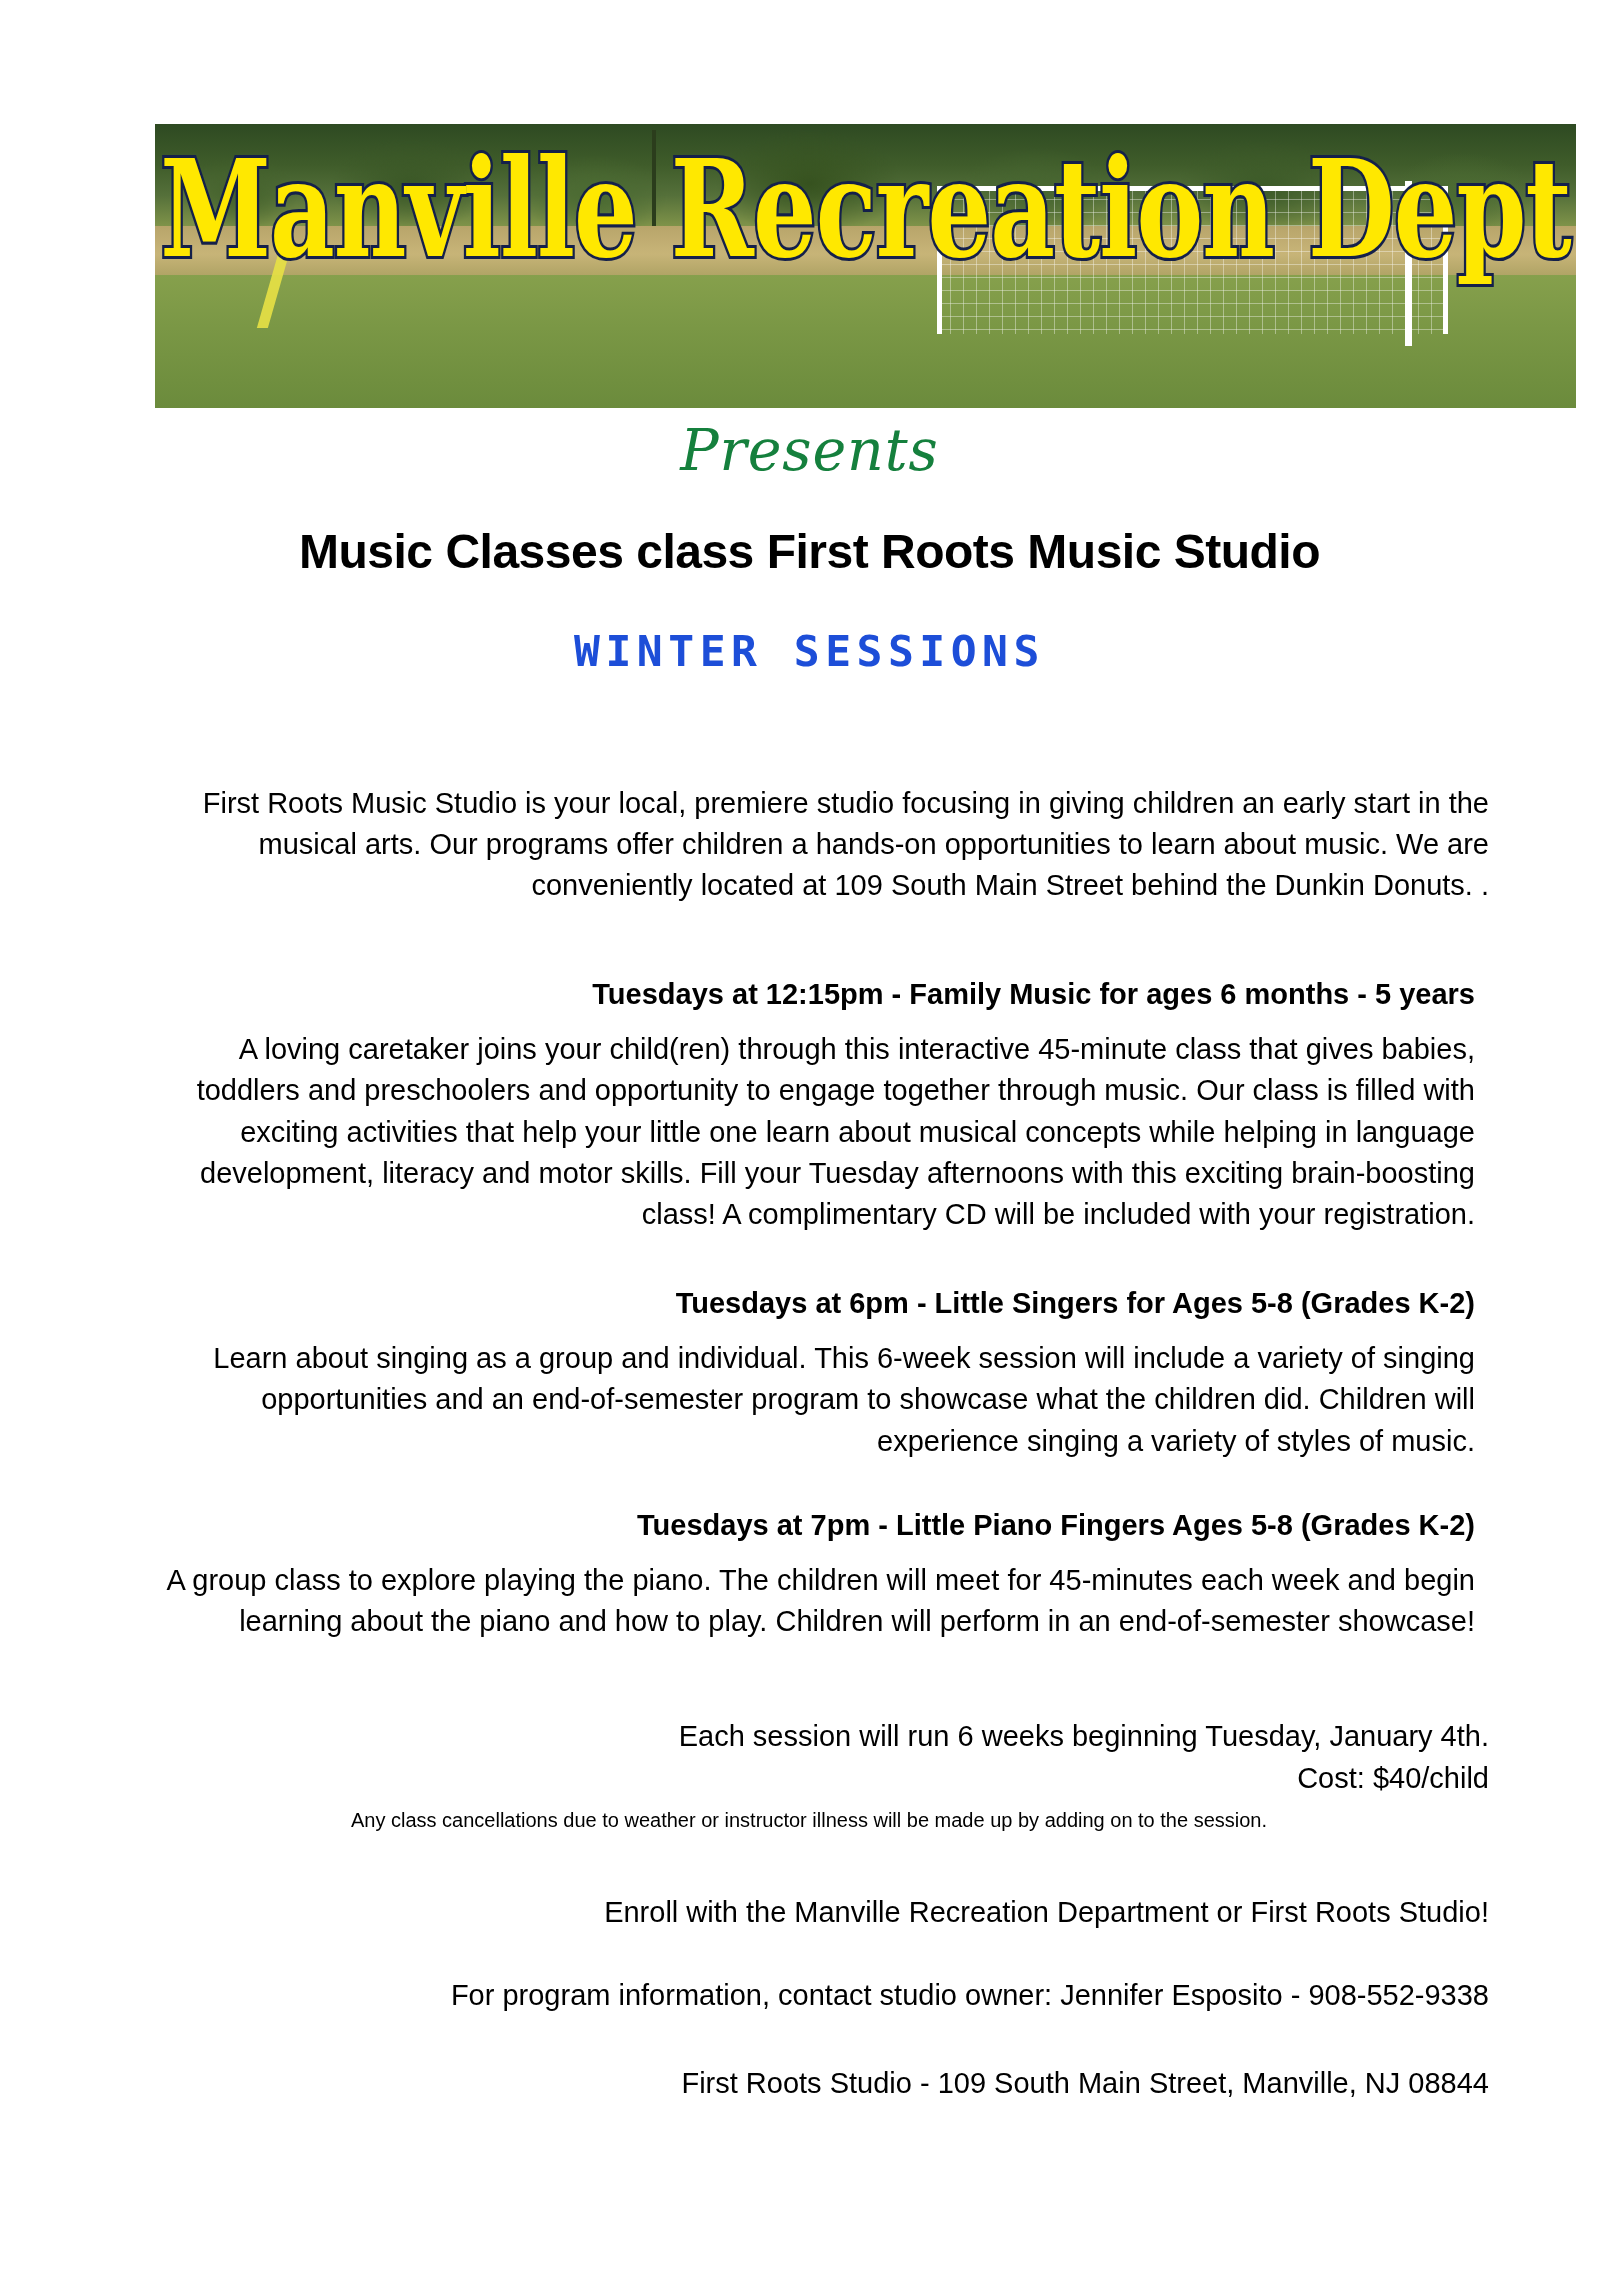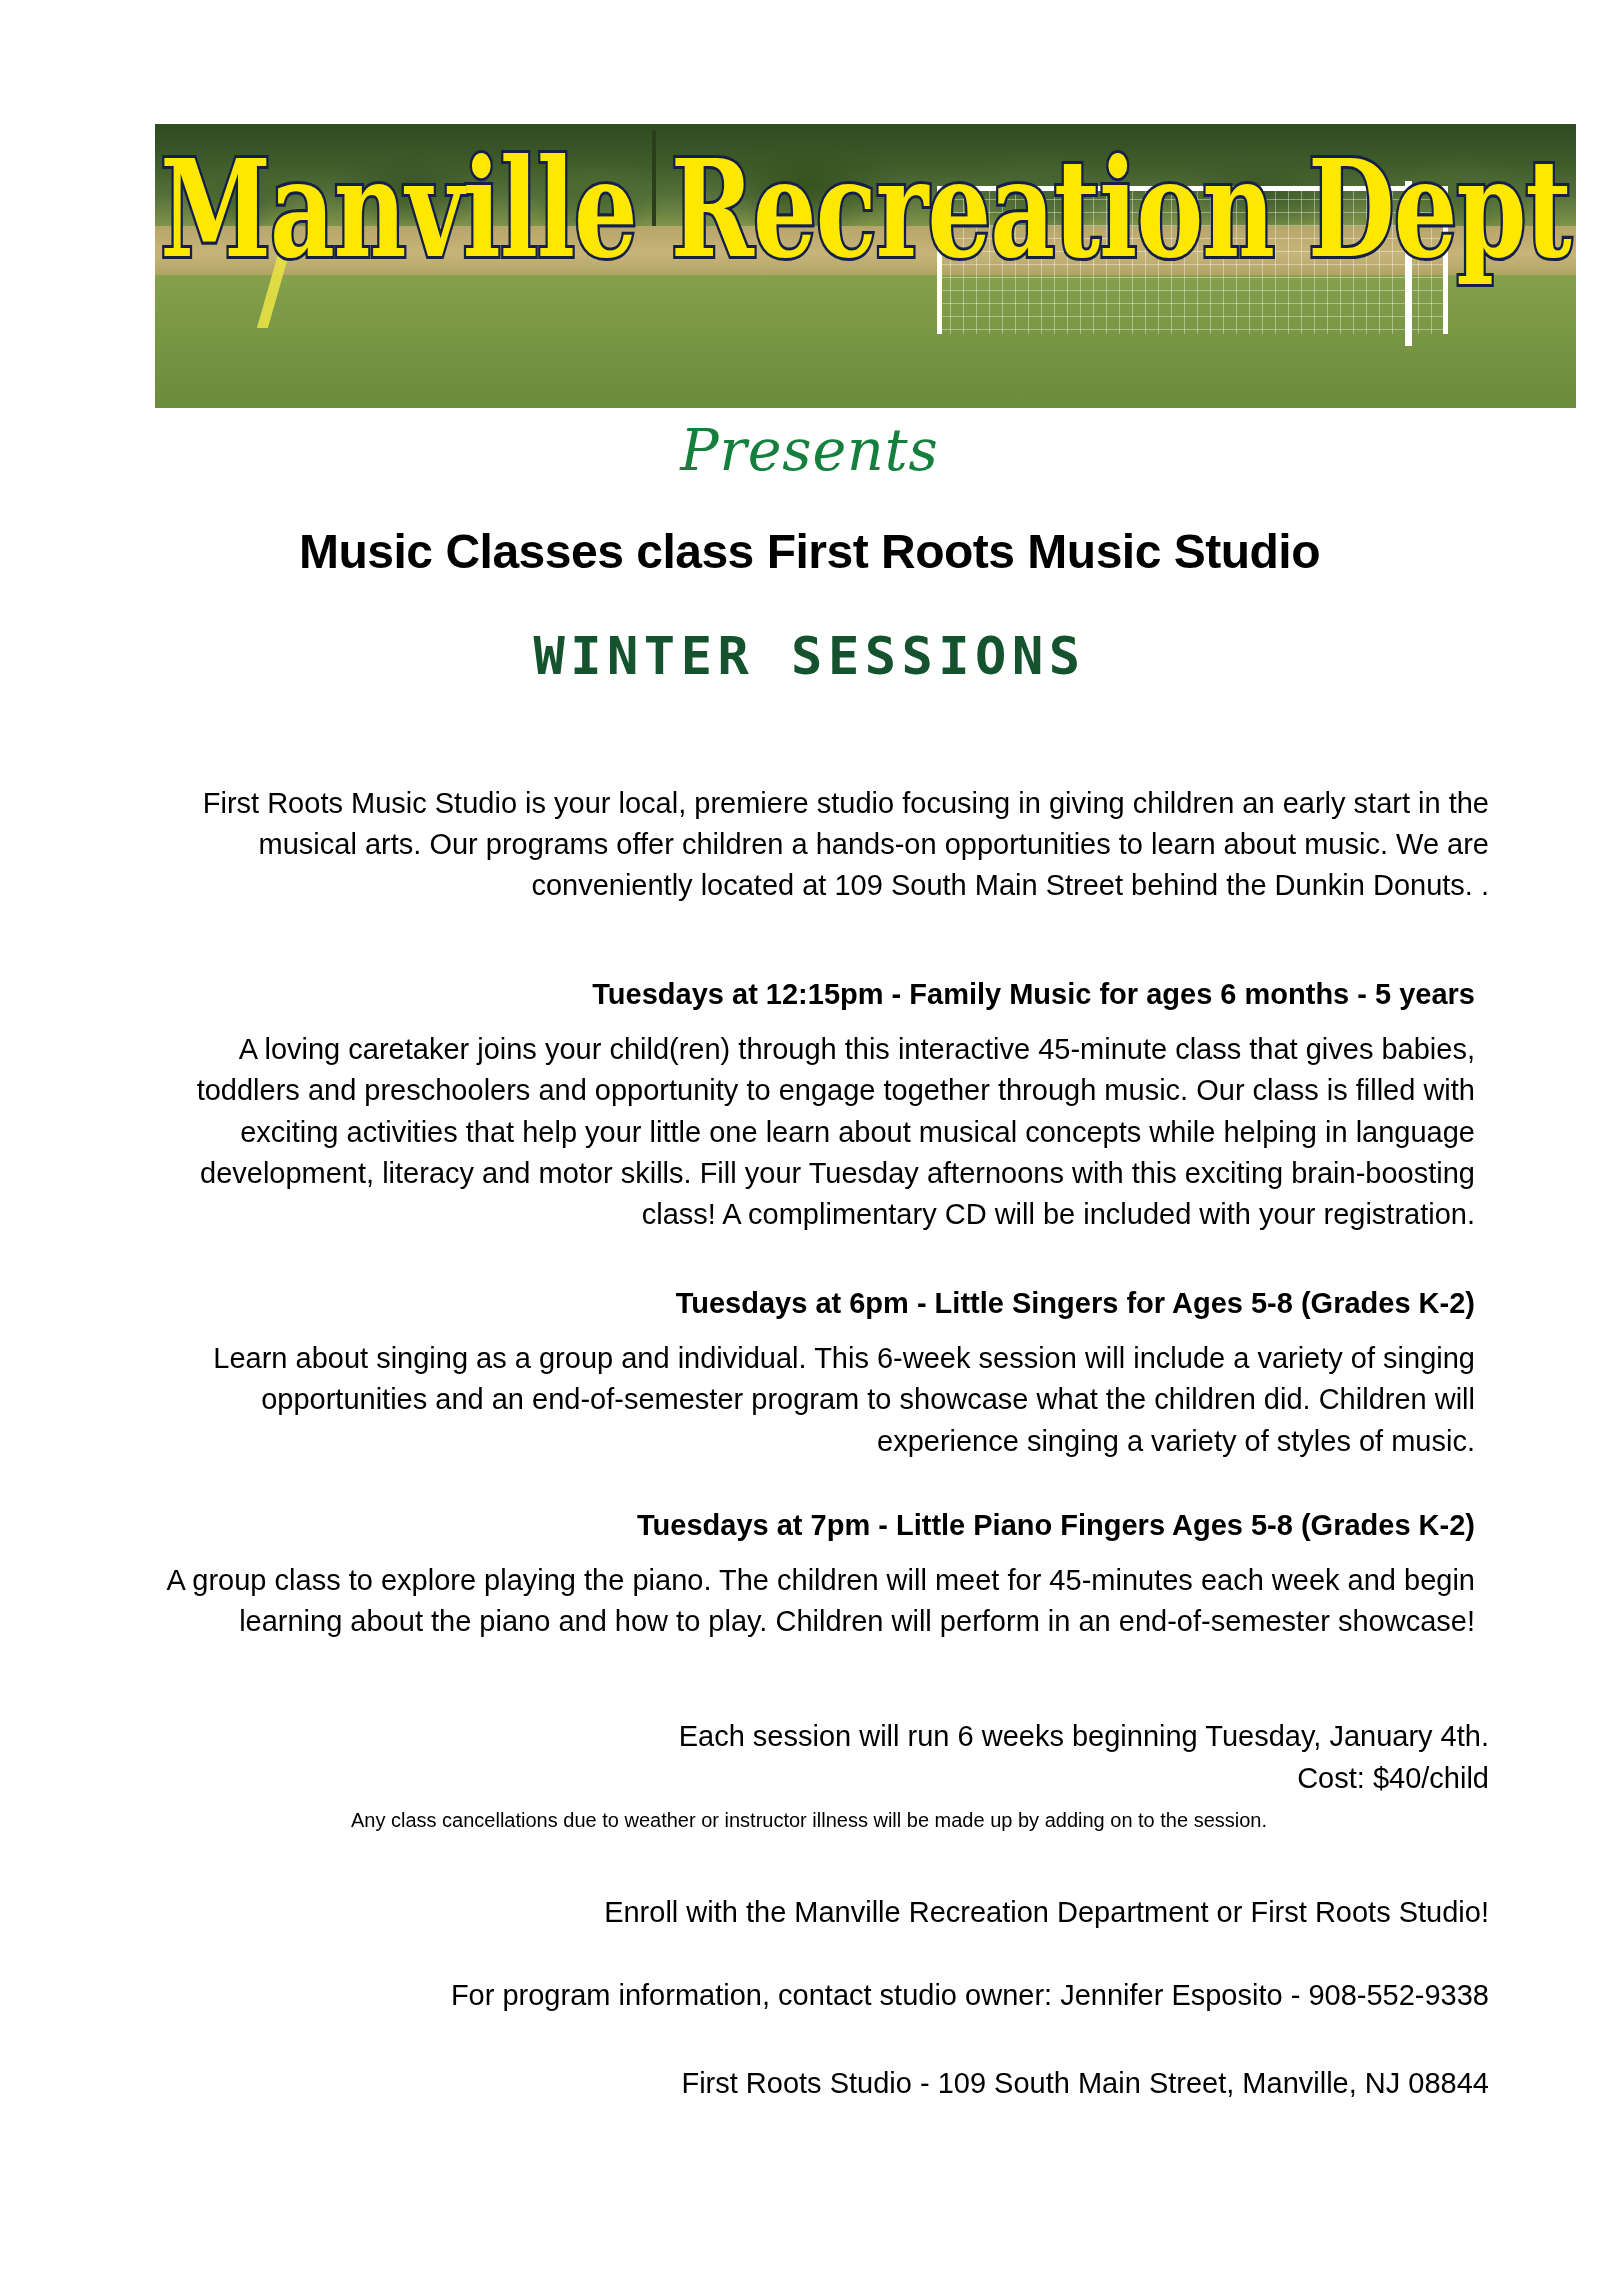--- a/index.html
+++ b/index.html
@@ -160,23 +160,23 @@
     letter-spacing: -0.5px;
   }
   .winter {
     position: absolute;
     left: 0;
     top: 626px;
     width: 100%;
     text-align: center;
     font-family: "DejaVu Sans Mono", monospace;
     font-weight: 700;
-    font-size: 52px;
+    font-size: 43px;
     letter-spacing: 5.5px;
-    color: #14532d;
+    color: #1d4ed8;
   }
 
   .body-text {
     position: absolute;
     left: 129px;
     width: 1360px;
     text-align: right;
     font-size: 29px;
     line-height: 1.42;
   }

